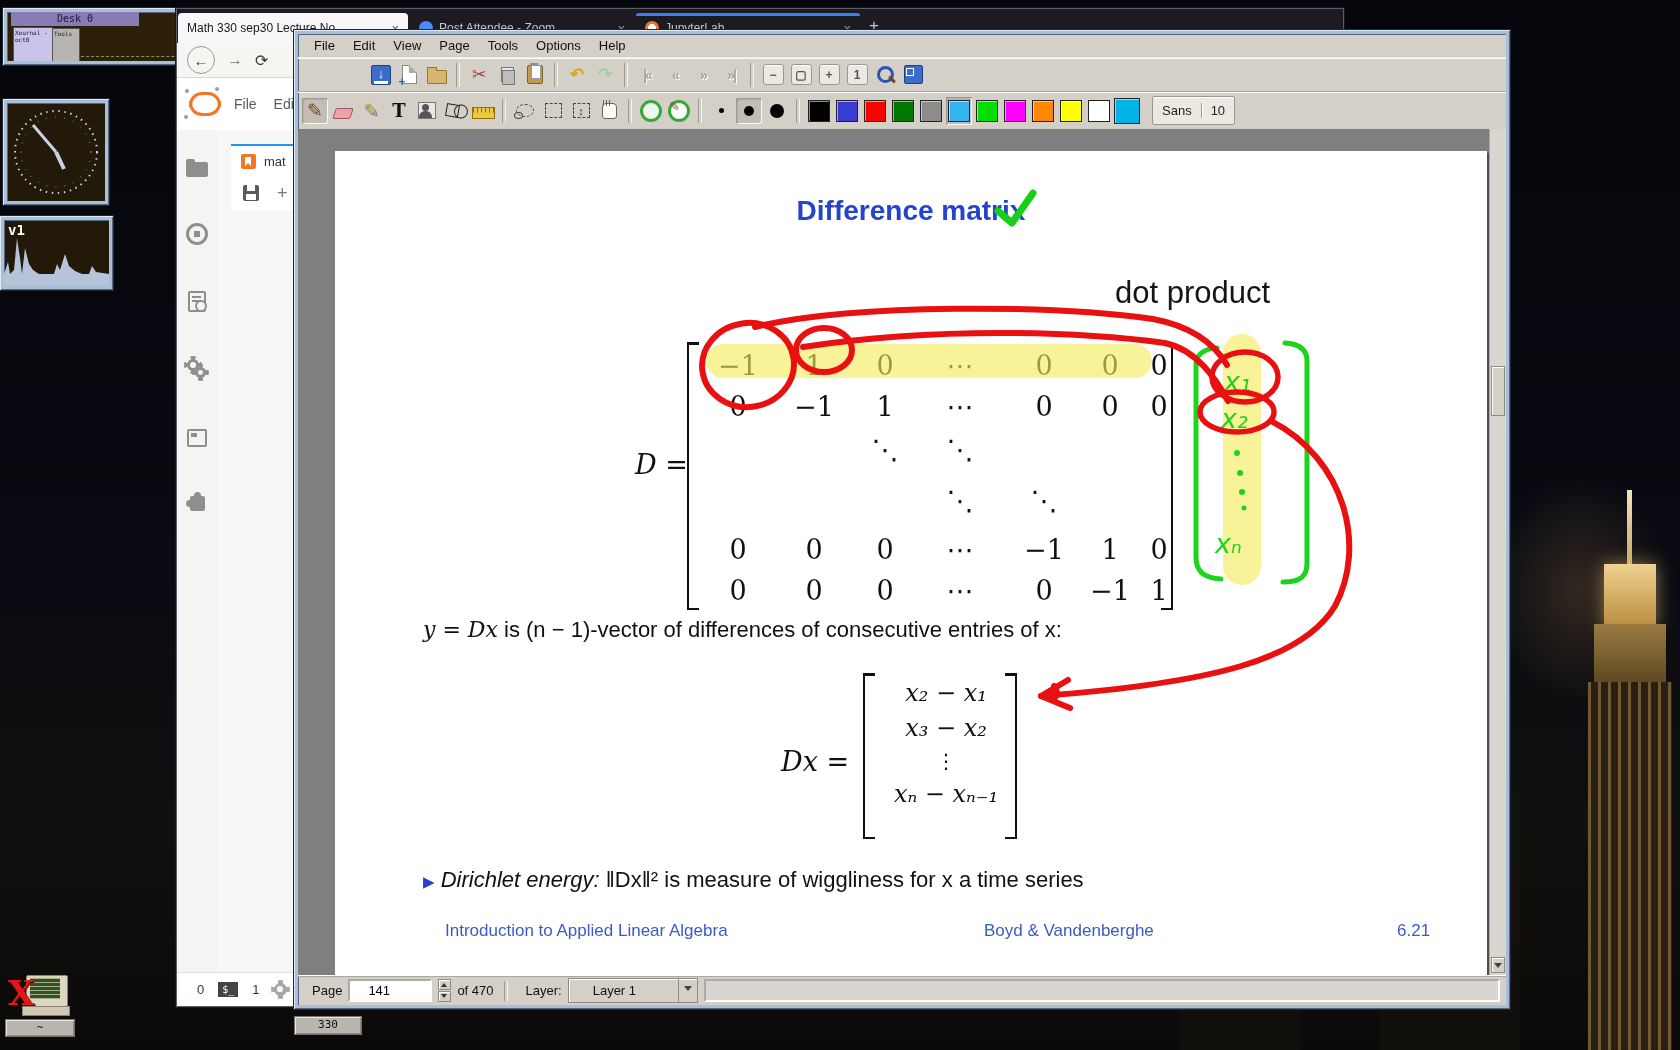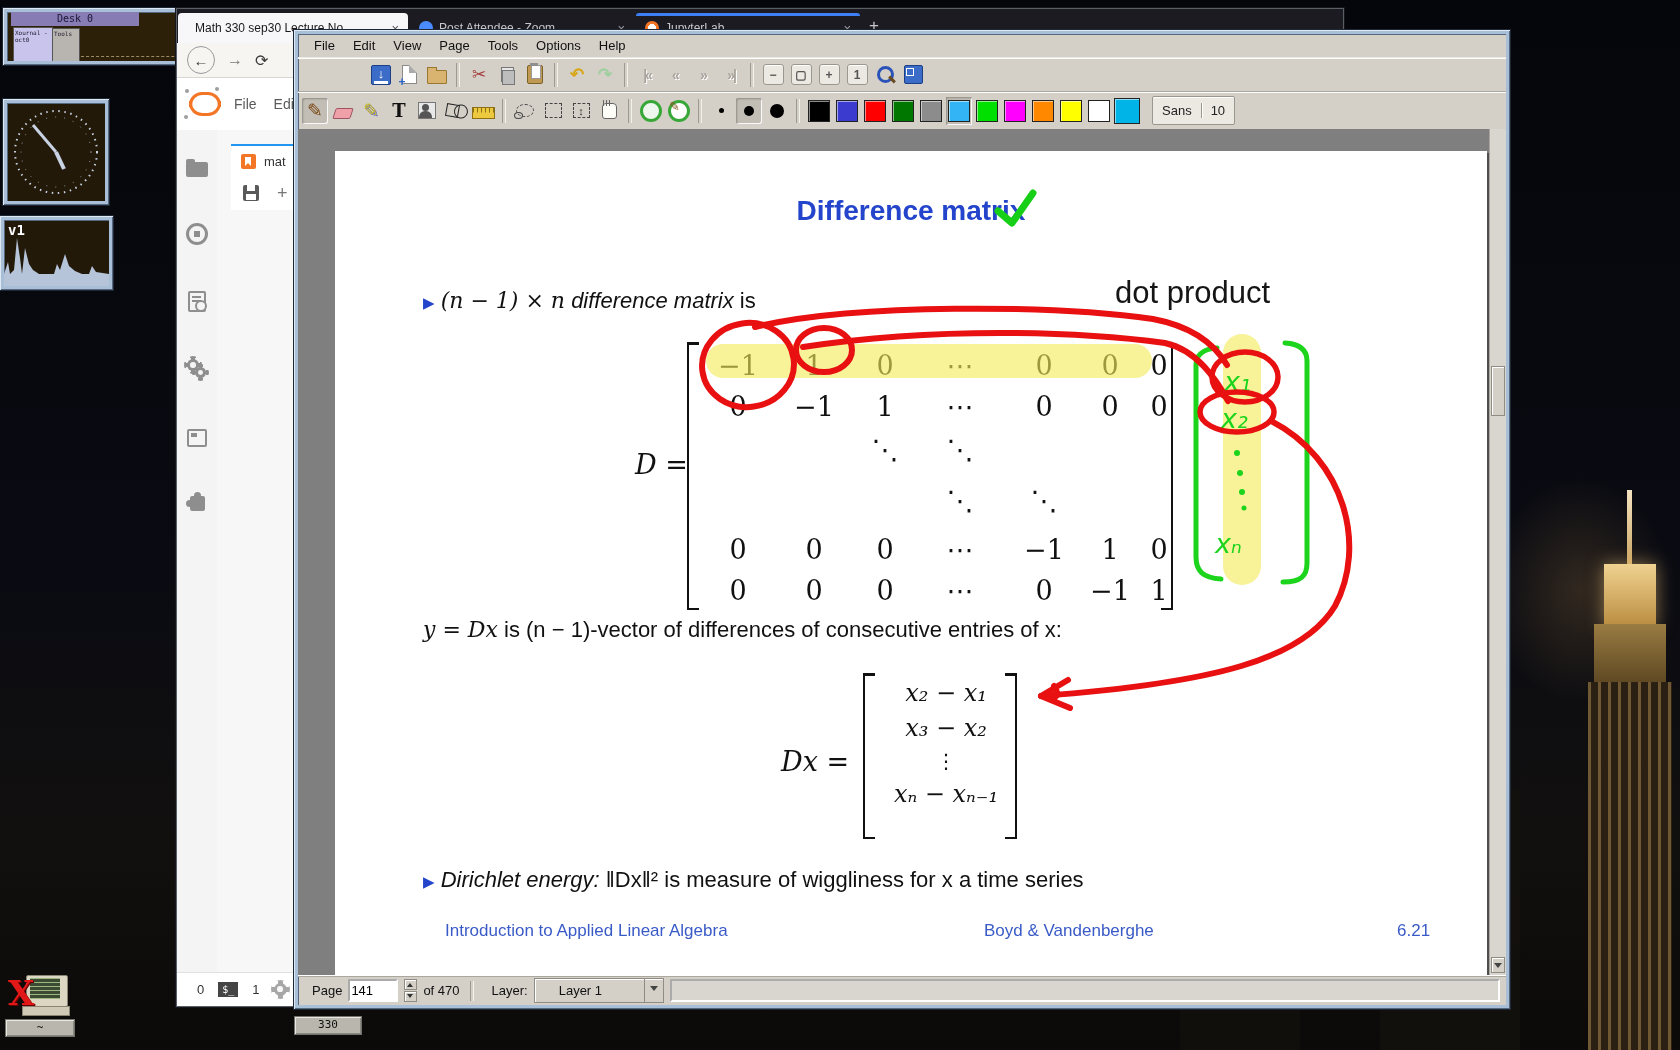--- a/index.html
+++ b/index.html
@@ -170,21 +170,21 @@
   #page{position:absolute;left:37px;top:22px;width:1152px;bottom:0;background:#fff;box-shadow:2px 2px 0 #4e4e4e;}
   #vscroll{position:absolute;right:0;top:0;bottom:0;width:16px;background:#d9d6cf;border-left:1px solid #aaa79f;}
   #vthumb{position:absolute;left:1px;right:1px;top:28%;height:48px;background:#d4d0c8;
      border:1px solid #8f8c84;box-shadow:inset 1px 1px 0 #fff;}
   #vdown{position:absolute;left:1px;right:1px;bottom:2px;height:14px;background:#d4d0c8;border:1px solid #8f8c84;
      box-shadow:inset 1px 1px 0 #fff;display:flex;align-items:center;justify-content:center;}
   .arr-d{width:0;height:0;border:4px solid transparent;border-top:5px solid #444;margin-top:4px;}
   
   #statusbar{height:29px;display:flex;align-items:center;gap:6px;padding:0 4px;flex:0 0 auto;
      border-top:1px solid #fff;box-shadow:inset 0 1px 0 #aaa79f;font-size:13px;color:#111;}
-  #pageentry{width:44px;height:19px;border:2px inset #fff;background:#fff;font-size:13px;padding:0 1px;
+  #pageentry{width:44px;height:19px;border:2px inset #fff;background:#fff;font-size:13px;padding:0 18px;
      font-family:"Liberation Sans",sans-serif;}
   .spin{display:flex;flex-direction:column;gap:1px;}
   .spin i{width:11px;height:9px;background:#d4d0c8;border:1px solid #8f8c84;box-shadow:inset 1px 1px 0 #fff;
      display:block;position:relative;}
   .spin i:before{content:"";position:absolute;left:2px;top:2px;border:3px solid transparent;}
   .spin .up:before{border-bottom:4px solid #333;top:0;}
   .spin .dn:before{border-top:4px solid #333;}
   #layercombo{height:23px;background:#d4d0c8;border:1px solid #8f8c84;box-shadow:inset 1px 1px 0 #fff;
      display:flex;align-items:center;width:128px;}
   #layercombo .lval{flex:1;padding-left:24px;}
@@ -269,21 +269,21 @@
     <div id="v1label">v1</div>
     <svg width="105" height="64" viewBox="0 0 105 64" style="position:absolute;left:0;bottom:0;">
       <polygon fill="#b6c4da" points="0,64 0,52 4,40 6,52 10,48 13,16 16,36 18,52 21,26 25,42 29,48 35,52 50,52 53,42 56,48 61,32 65,44 71,49 78,52 85,52 88,44 92,50 105,52 105,64"></polygon>
     </svg>
   </div>
 </div>
 
 <div id="browser">
   <div id="tabbar">
     <div class="tab active" style="width:212px;">
-      <span style="white-space:nowrap;overflow:hidden;margin-left:8px;">Math 330 sep30 Lecture No</span>
+      <span style="white-space:nowrap;overflow:hidden;">Math 330 sep30 Lecture No</span>
       <span class="cbtn">×</span>
     </div>
     <div class="tab" style="width:206px;">
       <span class="favicon" style="background:#4a8cff;"></span>
       <span style="white-space:nowrap;overflow:hidden;">Post Attendee - Zoom</span>
       <span class="cbtn">×</span>
     </div>
     <div class="tab" style="width:206px;">
       <span class="container-line"></span>
       <span class="favicon" style="background:radial-gradient(circle at 50% 50%,#fff 0 4px,#f37626 4px);"></span>
@@ -507,24 +507,20 @@
       <span>Sans</span>
       <span class="fsz">10</span>
     </span>
   </div>
 
   <div id="canvas">
     <div id="page">
 
       <div class="slide-el" id="slide-title">Difference matrix</div>
 
-      <div class="slide-el" id="bullet1">
-        <span class="bullet-tri">▶</span>
-        <span class="mathit">(n − 1) × n</span><span class="sansit"> difference matrix</span><span> is</span>
-      </div>
 
       <div class="slide-el" id="dotproduct">dot product</div>
 
       <div class="slide-el" id="mat-lhs"><span class="mathit">D =</span></div>
       <div class="bracket" style="left:352px;top:191px;height:268px;"></div>
       <div class="bracket right" style="left:824px;top:191px;height:268px;"></div>
       <div class="slide-el" id="matrix">
         <span>−1</span>
             <span>1</span>
             <span>0</span>

